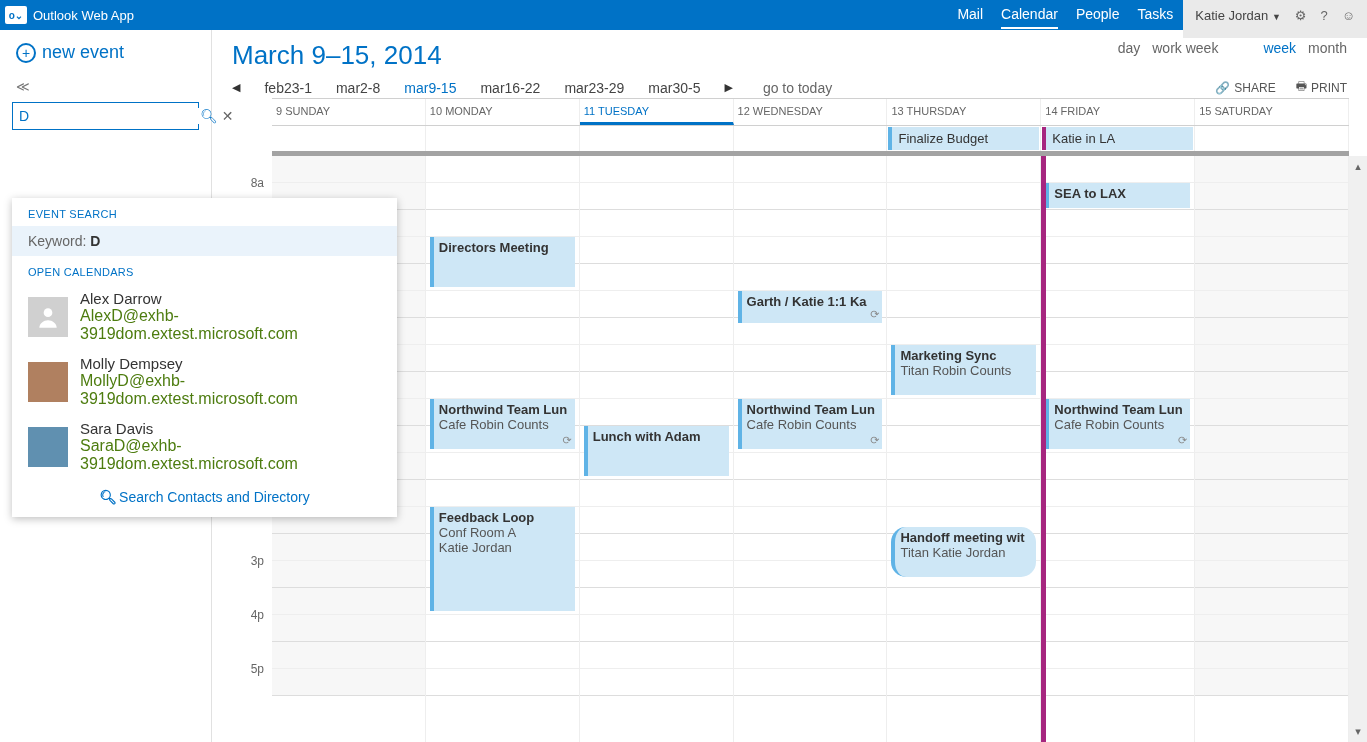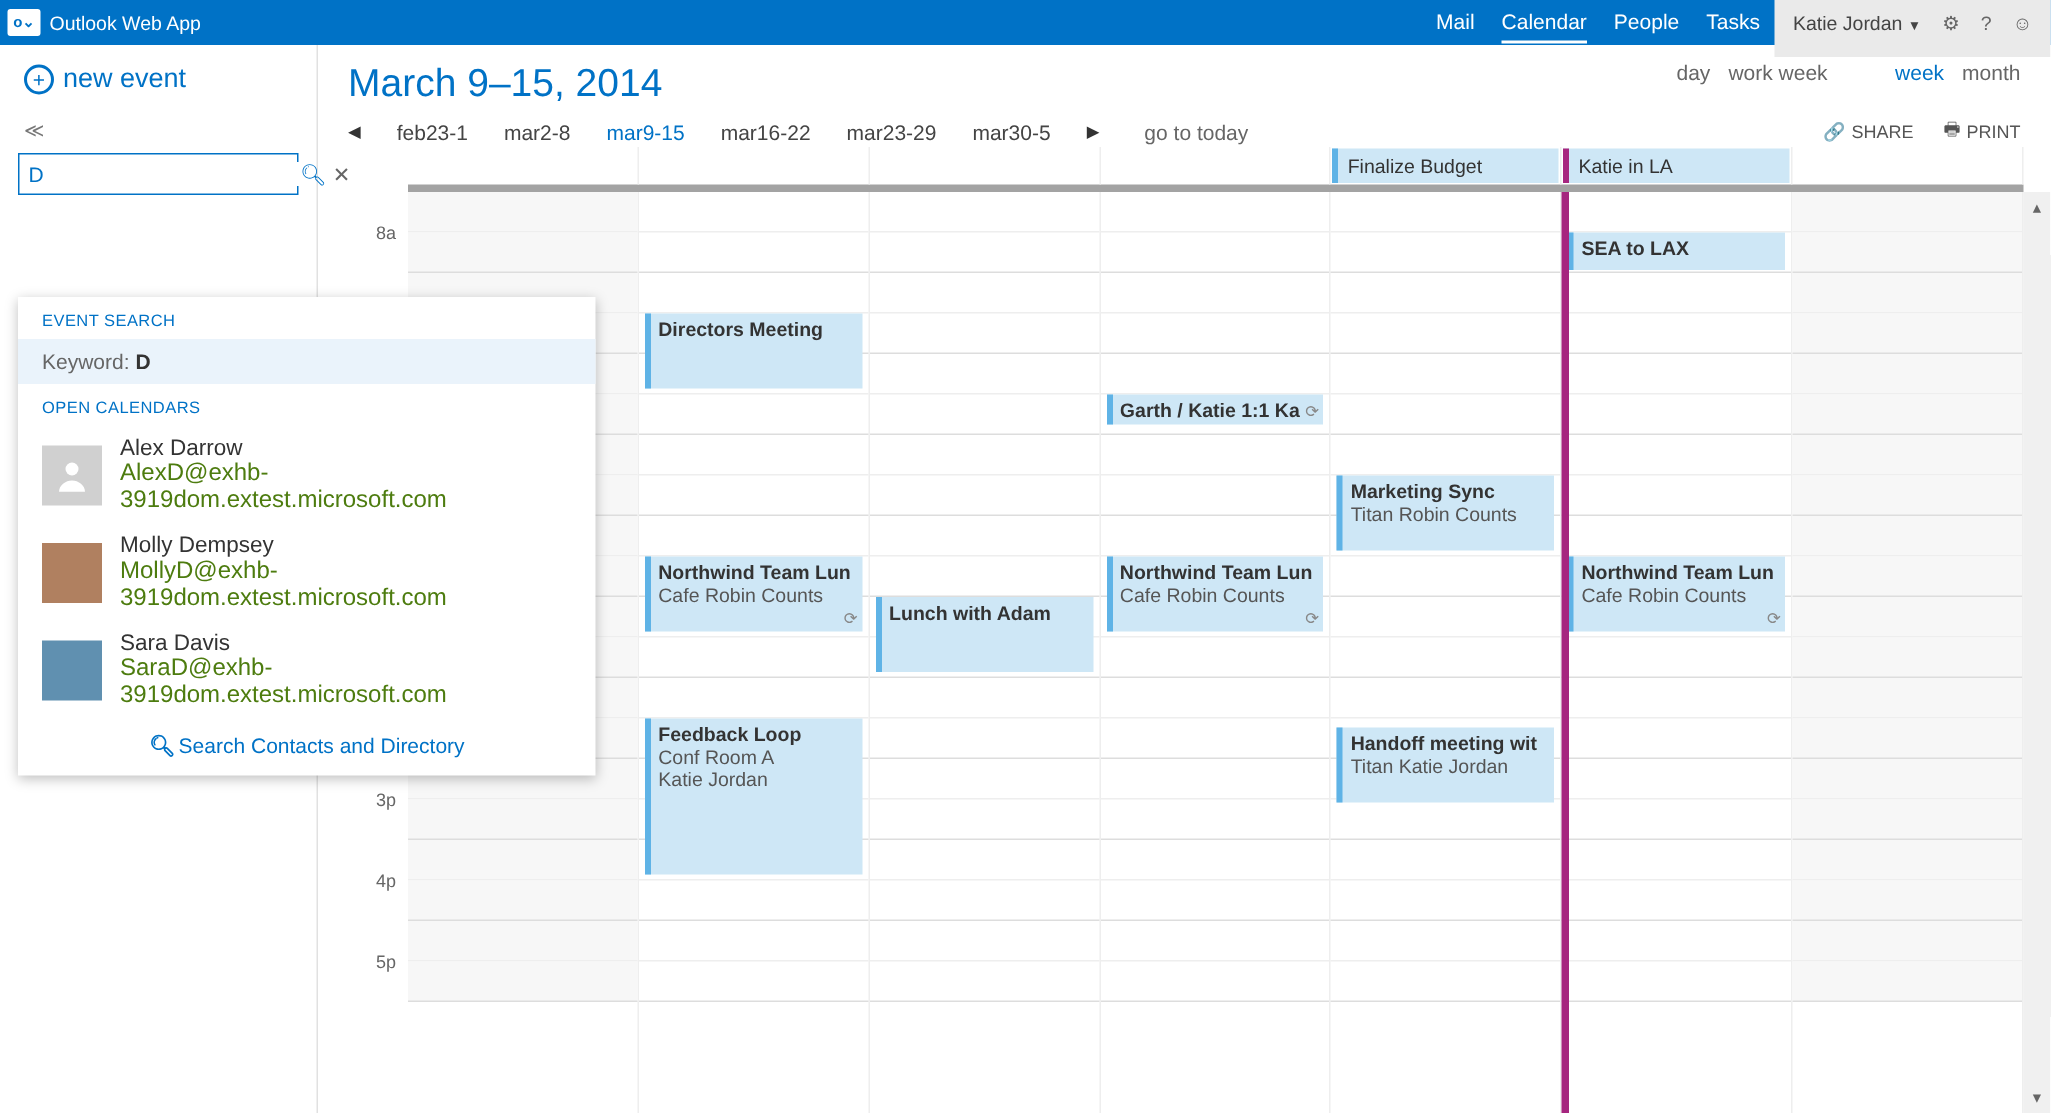--- a/index.html
+++ b/index.html
@@ -209,20 +209,29 @@
         <div class="share-print">
           <span>🔗 <span>SHARE</span></span>
           <span>🖶 <span>PRINT</span></span>
         </div>
       </div>
     </div>
 
     <div style="display:flex; padding-left:0;">
       <div style="width:60px;"></div>
       <div style="flex:1; display:flex; flex-direction:column;">
+        <div class="day-headers">
+          <div class="day-hdr">9 SUNDAY</div>
+          <div class="day-hdr">10 MONDAY</div>
+          <div class="day-hdr today">11 TUESDAY</div>
+          <div class="day-hdr">12 WEDNESDAY</div>
+          <div class="day-hdr">13 THURSDAY</div>
+          <div class="day-hdr">14 FRIDAY</div>
+          <div class="day-hdr">15 SATURDAY</div>
+        </div>
         <div class="allday-row">
           <div class="allday-cell"></div>
           <div class="allday-cell"></div>
           <div class="allday-cell"></div>
           <div class="allday-cell"></div>
           <div class="allday-cell">
               <div class="allday-event"><span>Finalize Budget</span></div>
             </div>
           <div class="allday-cell">
               <div class="allday-event purple"><span>Katie in LA</span></div>
@@ -348,21 +357,21 @@
             <div class="hour-line"></div>
             <div class="hour-line thick"></div>
             <div class="hour-line"></div>
             <div class="hour-line thick"></div>
             <div class="hour-line"></div>
             <div class="hour-line thick"></div>
             <div class="hour-line"></div>
             <div class="hour-line thick"></div>
             <div class="hour-line"></div>
             <div class="hour-line thick"></div>
-          <div class="event" style="top:135px; height:20px;">
+          <div class="event" style="top:135px; height:32px;">
               <div class="title">Garth / Katie 1:1 Ka</div>
               <span class="recur">⟳</span>
             </div>
           <div class="event" style="top:243px; height:50px;">
               <div class="title">Northwind Team Lun</div>
               <div class="loc">Cafe Robin Counts</div>
               <span class="recur">⟳</span>
             </div>
         </div>
 
@@ -384,21 +393,21 @@
             <div class="hour-line"></div>
             <div class="hour-line thick"></div>
             <div class="hour-line"></div>
             <div class="hour-line thick"></div>
             <div class="hour-line"></div>
             <div class="hour-line thick"></div>
           <div class="event" style="top:189px; height:50px;">
               <div class="title">Marketing Sync</div>
               <div class="loc">Titan Robin Counts</div>
             </div>
-          <div class="event" style="top:357px; height:50px;">
+          <div class="event" style="top:371px; height:50px;border-radius:15px;">
               <div class="title">Handoff meeting wit</div>
               <div class="loc">Titan Katie Jordan</div>
             </div>
         </div>
 
         <div class="day-col today-col">
           <div class="hour-line"></div>
             <div class="hour-line thick"></div>
             <div class="hour-line"></div>
             <div class="hour-line thick"></div>

